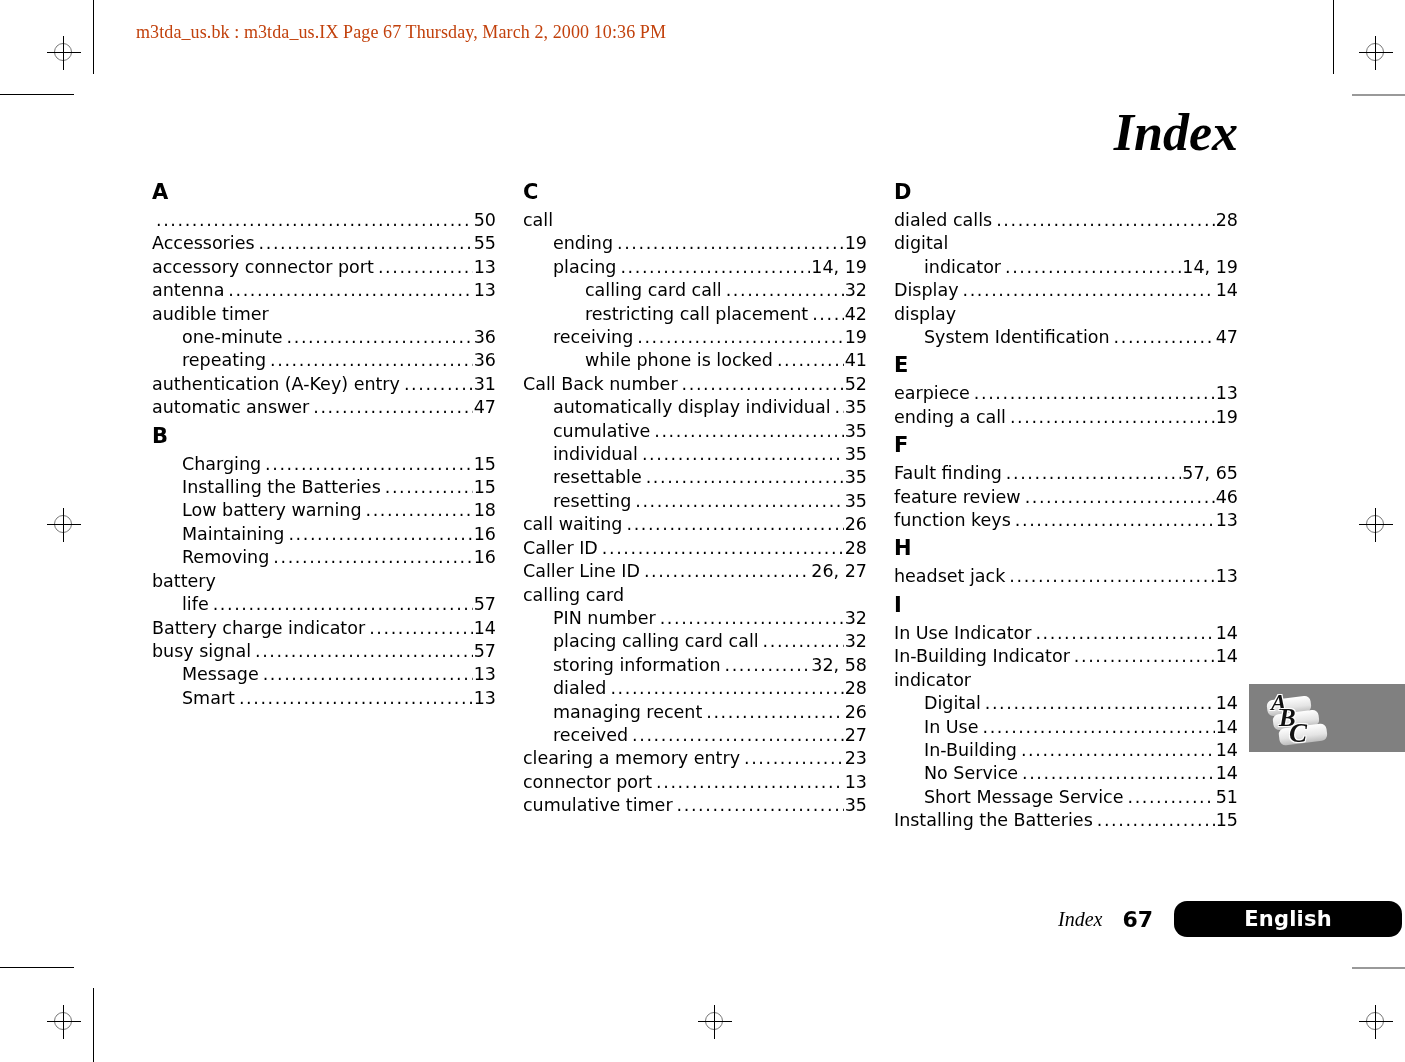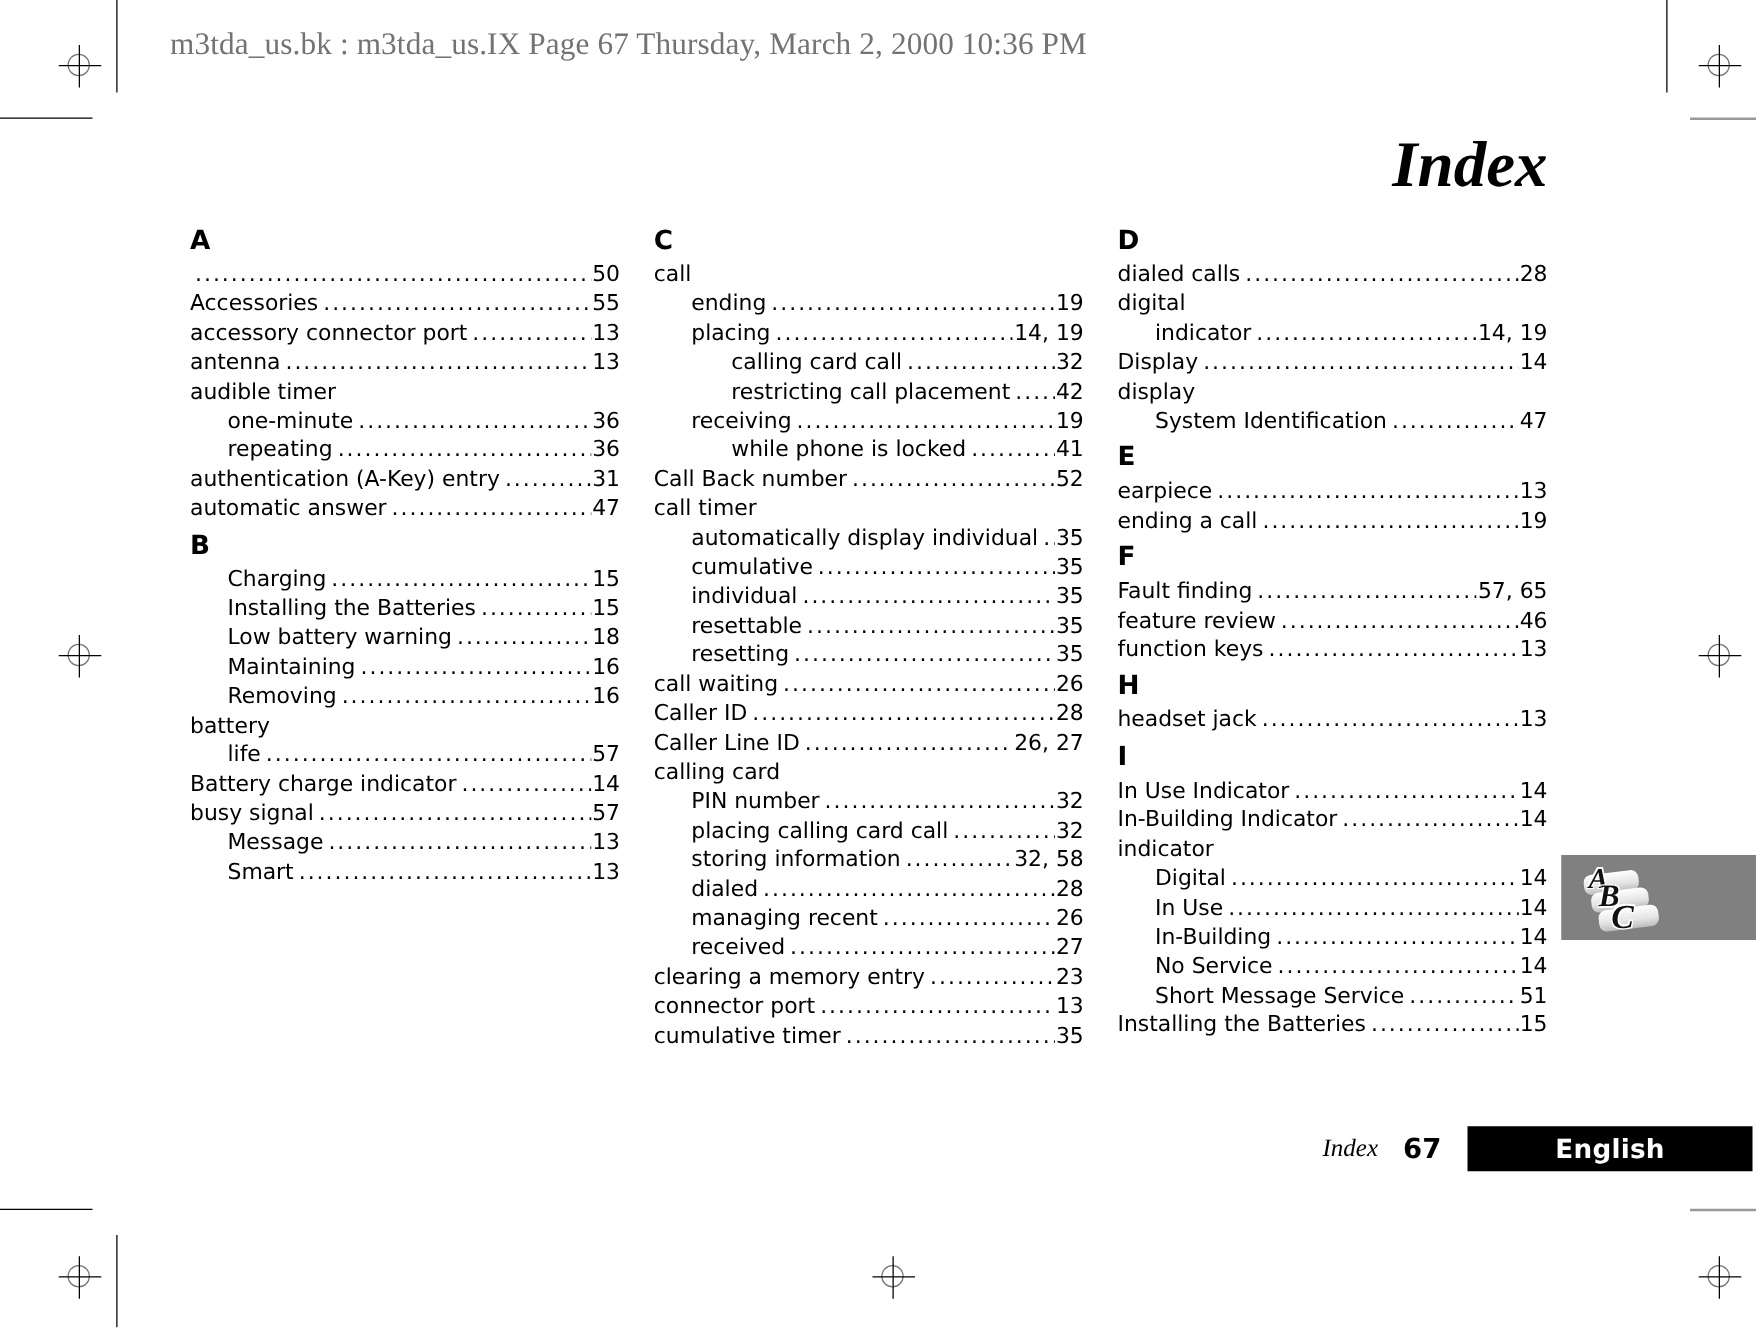--- a/index.html
+++ b/index.html
@@ -46,22 +46,22 @@
     background: #000;
   }
   .crop-line.gray { background: #999; }
 
   
   .file-header {
     position: absolute;
     left: 136px;
     top: 22px;
     font-family: "Liberation Serif", serif;
-    font-size: 25px;
-    color: #737373;
+    font-size: 18px;
+    color: #c2410c;
     white-space: nowrap;
     letter-spacing: 0.1px;
   }
 
   
   .page-title {
     position: absolute;
     right: 167px;
     top: 107px;
     font-family: "Liberation Serif", serif;
@@ -190,20 +190,21 @@
     color: #fff;
     font-family: "DejaVu Sans", sans-serif;
     font-weight: bold;
     font-size: 21px;
     width: 228px;
     height: 36px;
     display: flex;
     align-items: center;
     justify-content: center;
     letter-spacing: 0.2px;
+    border-radius: 13px;
   }
 </style>
 </head>
 <body>
 
 <div class="reg-mark" style="left:47px;top:36px;">
   <div class="circ"></div>
     <div class="vl"></div>
     <div class="hl"></div>
 </div>
@@ -388,25 +389,20 @@
       </div>
       <div class="entry lvl3">
         <span class="label">while phone is locked</span>
         <span class="leader">..................................................................................................</span>
         <span class="pg">41</span>
       </div>
       <div class="entry lvl1">
         <span class="label">Call Back number</span>
         <span class="leader">..................................................................................................</span>
         <span class="pg">52</span>
-      </div>
-      <div class="entry lvl1 nodots">
-        <span class="label">call timer</span>
-        <span class="leader">..................................................................................................</span>
-        <span class="pg"></span>
       </div>
       <div class="entry lvl2">
         <span class="label">automatically display individual</span>
         <span class="leader">..................................................................................................</span>
         <span class="pg">35</span>
       </div>
       <div class="entry lvl2">
         <span class="label">cumulative</span>
         <span class="leader">..................................................................................................</span>
         <span class="pg">35</span>

